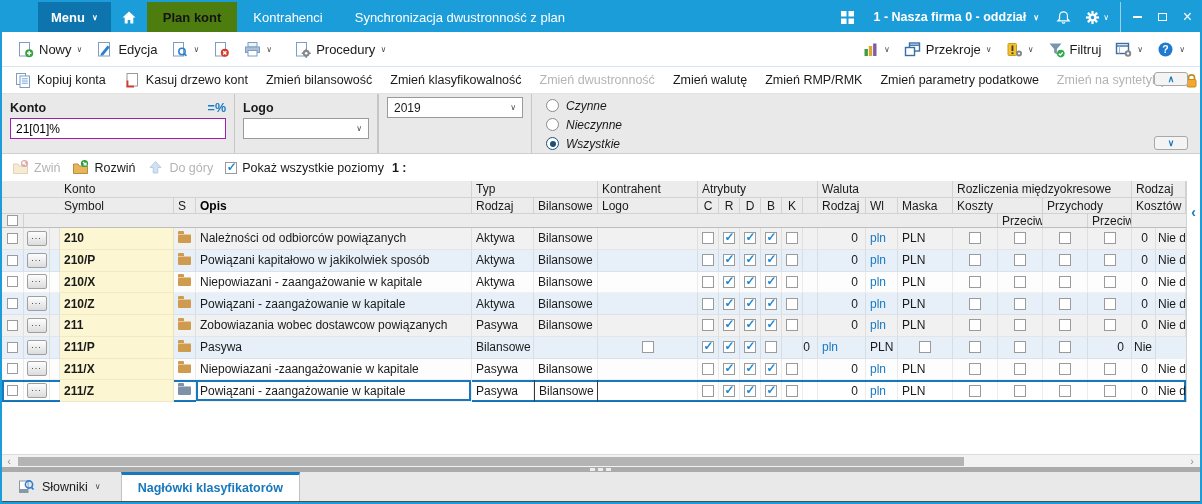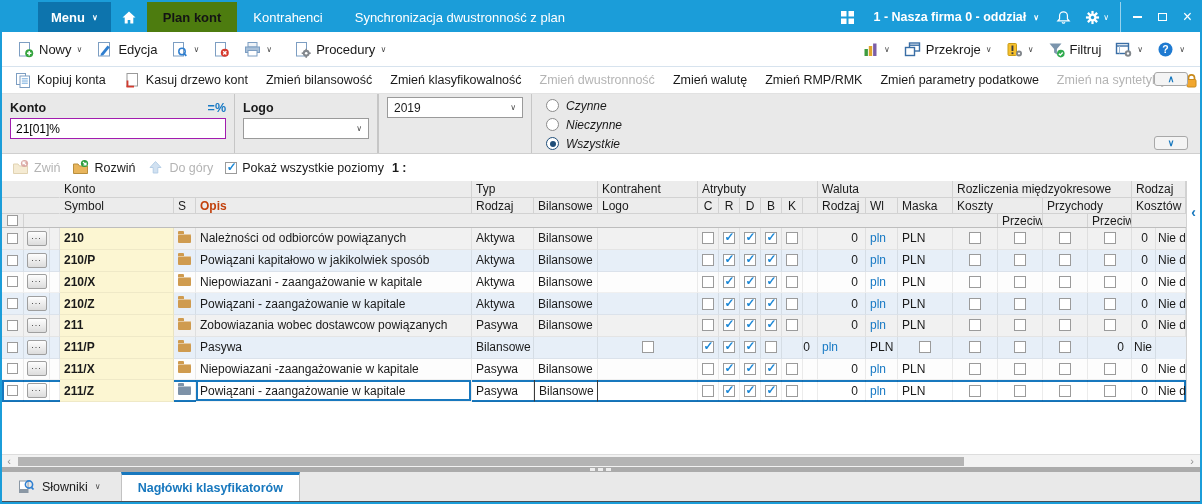--- a/index.html
+++ b/index.html
@@ -87,21 +87,21 @@
   .rstrip { width:14px; border-left:1px solid #d2d2d2; position:relative; background:#fff; }
   .collapse-left { position:absolute; top:18px; left:0; width:13px; height:26px; display:flex;
                    align-items:center; justify-content:center; color:#1878be; font-weight:bold; font-size:14px; }
   .thead { background:#ececec; border-bottom:1px solid #bdbdbd; }
   .hrow { display:grid; grid-template-columns:var(--cols); }
   .hr1 { height:17px; } .hr2 { height:16px; } .hr3 { height:13px; }
   .hc { border-right:1px solid #d2d2d2; display:flex; align-items:center; padding:0 4px;
         overflow:hidden; white-space:nowrap; font-size:12px; }
   .hr1 .hc, .hr2 .hc { border-bottom:1px solid #d2d2d2; }
   .hc.noline { border-right-color:transparent; }
-  .hc.blue { color:#c2410c; font-weight:bold; }
+  .hc.blue { color:#000000; font-weight:bold; }
   .hc.center { justify-content:center; padding:0; }
   .tbody { background:#fff; }
   .trow { display:grid; grid-template-columns:var(--cols); height:21.75px; }
   .trow .c { display:flex; align-items:center; padding:0 4px; overflow:hidden; white-space:nowrap;
              border-right:1px solid rgba(0,0,0,0.07); border-bottom:1px solid rgba(0,0,0,0.05); }
   .trow .c.center { justify-content:center; padding:0; }
   .trow .c.num { justify-content:flex-end; padding-right:7px; }
   .alt0 { background:#f1f1f1; } .alt1 { background:#e7eff8; } .alt2 { background:#fdfdfd; } .alt3 { background:#e7eff8; }
   .c-symbol { background:#fcf6d2; font-weight:bold; }
   .c-wl { color:#1779c4; }

